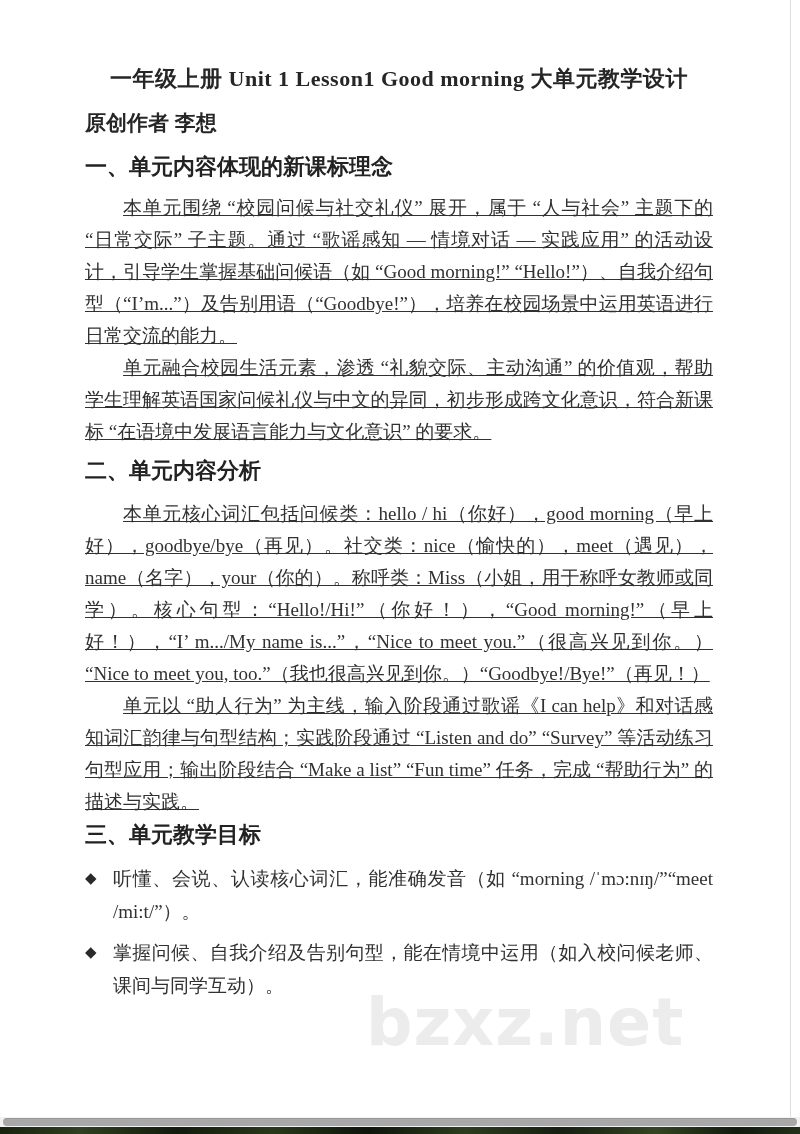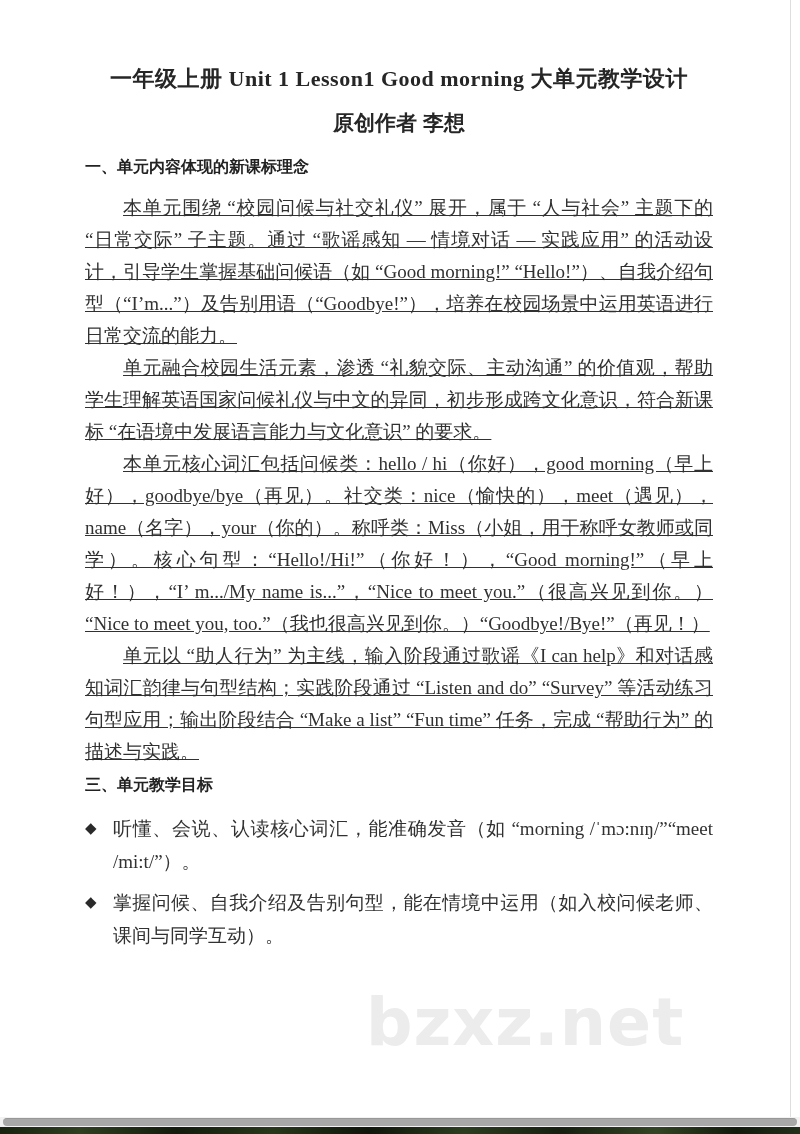--- a/index.html
+++ b/index.html
@@ -29,28 +29,28 @@
     font-weight: bold;
     text-align: center;
     line-height: 30px;
     margin: 0 0 14px 0;
     color: #262626;
     letter-spacing: 0.5px;
   }
   .doc-author {
     font-size: 21px;
     font-weight: bold;
-    text-align: center;
+    text-align: left;
     line-height: 30px;
     margin: 0 0 14px 0;
     color: #262626;
     font-family: "Liberation Sans", "DejaVu Sans", sans-serif;
   }
   .sec-heading {
-    font-size: 16px;
+    font-size: 22px;
     font-weight: bold;
     line-height: 30px;
     margin: 8px 0 10px 0;
     color: #222222;
     font-family: "Liberation Sans", "DejaVu Sans", sans-serif;
   }
   .sec-heading.mid { margin-top: 8px; margin-bottom: 12px; }
   .sec-heading.low { margin-top: 2px; margin-bottom: 12px; }
   .para {
     font-size: 19px;
@@ -147,20 +147,21 @@
 <body>
 
 <div class="page">
   <div class="doc-title">一年级上册 Unit 1 Lesson1 Good morning 大单元教学设计</div>
   <div class="doc-author">原创作者 李想</div>
 
   <div class="sec-heading">一、单元内容体现的新课标理念</div>
   <p class="para">本单元围绕 “校园问候与社交礼仪” 展开，属于 “人与社会” 主题下的 “日常交际” 子主题。通过 “歌谣感知 — 情境对话 — 实践应用” 的活动设计，引导学生掌握基础问候语（如 “Good morning!” “Hello!”）、自我介绍句型（“I’m...”）及告别用语（“Goodbye!”），培养在校园场景中运用英语进行日常交流的能力。</p>
   <p class="para">单元融合校园生活元素，渗透 “礼貌交际、主动沟通” 的价值观，帮助学生理解英语国家问候礼仪与中文的异同，初步形成跨文化意识，符合新课标 “在语境中发展语言能力与文化意识” 的要求。</p>
 
+  <div class="sec-heading mid">二、单元内容分析</div>
   <p class="para">本单元核心词汇包括问候类：hello / hi（你好），good morning（早上好），goodbye/bye（再见）。社交类：nice（愉快的），meet（遇见），name（名字），your（你的）。称呼类：Miss（小姐，用于称呼女教师或同学）。核心句型：“Hello!/Hi!”（你好！），“Good morning!”（早上好！），“I’ m.../My name is...”，“Nice to meet you.”（很高兴见到你。）“Nice to meet you, too.”（我也很高兴见到你。）“Goodbye!/Bye!”（再见！）</p>
   <p class="para">单元以 “助人行为” 为主线，输入阶段通过歌谣《I can help》和对话感知词汇韵律与句型结构；实践阶段通过 “Listen and do” “Survey” 等活动练习句型应用；输出阶段结合 “Make a list” “Fun time” 任务，完成 “帮助行为” 的描述与实践。</p>
 
   <div class="sec-heading low">三、单元教学目标</div>
 
   <ul class="bullet-list">
     <li class="bullet-item">
       <span class="bullet-marker">◆</span>
       <span class="bullet-text">听懂、会说、认读核心词汇，能准确发音（如 “morning /ˈmɔ:nɪŋ/”“meet /mi:t/”）。</span>
     </li>

